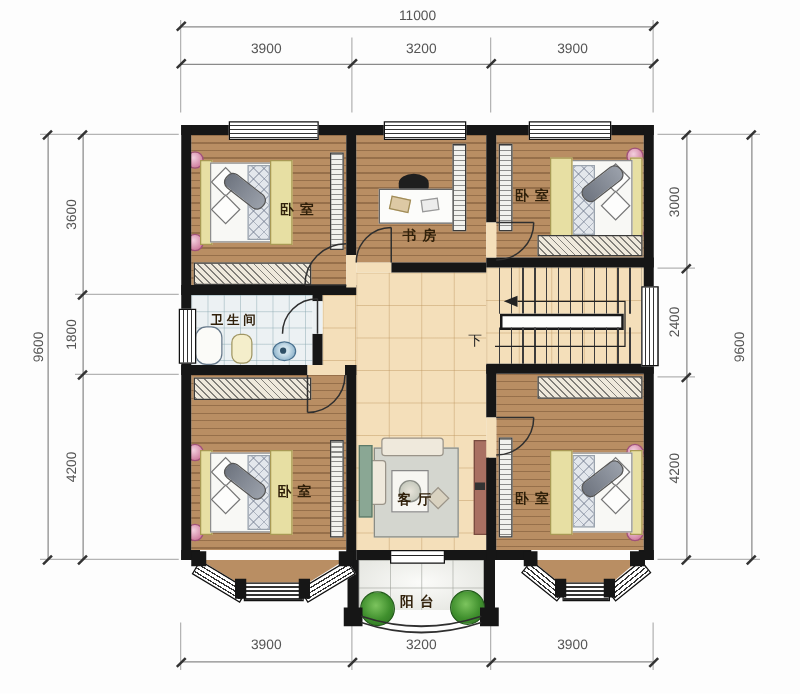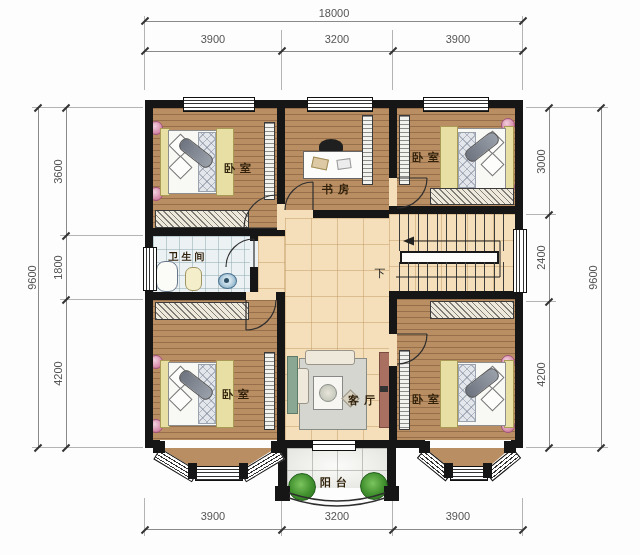--- a/index.html
+++ b/index.html
@@ -36,21 +36,21 @@
   .plant{background:radial-gradient(circle at 45% 40%, #7cc45e 0%, #3f8f2d 55%, #2c6e22 100%);border-radius:50%;border:1px solid #245c1c;z-index:4;}
   svg{position:absolute;left:0;top:0;pointer-events:none;}
 </style>
 </head>
 <body>
 
 <div class="canvas">
 
   <div class="abs dimline" style="left:145px;top:21px;width:378px;height:1px;"></div>
   <div class="abs dimline" style="left:145px;top:51px;width:378px;height:1px;"></div>
-  <div class="abs dim" style="left:304px;top:7px;width:60px;">18000</div>
+  <div class="abs dim" style="left:304px;top:7px;width:60px;">11000</div>
   <div class="abs dim" style="left:183px;top:33px;width:60px;">3900</div>
   <div class="abs dim" style="left:307px;top:33px;width:60px;">3200</div>
   <div class="abs dim" style="left:428px;top:33px;width:60px;">3900</div>
   <div class="abs ext" style="left:144px;top:16px;width:1px;height:74px;"></div>
   <div class="abs ext" style="left:281px;top:30px;width:1px;height:60px;"></div>
   <div class="abs ext" style="left:392px;top:30px;width:1px;height:60px;"></div>
   <div class="abs ext" style="left:522px;top:16px;width:1px;height:74px;"></div>
 
   <div class="abs dimline" style="left:145px;top:529px;width:378px;height:1px;"></div>
   <div class="abs dim" style="left:183px;top:510px;width:60px;">3900</div>
@@ -269,17 +269,17 @@
     <path d="M396,277 L500,277 L500,241 L414,241" stroke="#222" stroke-width="1" fill="none"></path>
     <polygon points="414,236.5 403,241 414,245.5" fill="#222"></polygon>
   </svg>
 
   <div class="abs lbl" style="left:218px;top:162px;width:44px;">卧室</div>
   <div class="abs lbl" style="left:318px;top:183px;width:40px;">书房</div>
   <div class="abs lbl" style="left:406px;top:151px;width:44px;">卧室</div>
   <div class="abs lbl" style="left:158px;top:250px;width:60px;font-size:10px;letter-spacing:3px;">卫生间</div>
   <div class="abs lbl" style="left:372px;top:267px;width:16px;letter-spacing:0;color:#222;font-weight:normal;">下</div>
   <div class="abs lbl" style="left:216px;top:388px;width:44px;">卧室</div>
-  <div class="abs lbl" style="left:344px;top:394px;width:40px;">客厅</div>
+  <div class="abs lbl" style="left:314px;top:394px;width:40px;">客厅</div>
   <div class="abs lbl" style="left:406px;top:393px;width:44px;">卧室</div>
   <div class="abs lbl" style="left:314px;top:476px;width:44px;">阳台</div>
 
 </div>
 
 </body></html>

